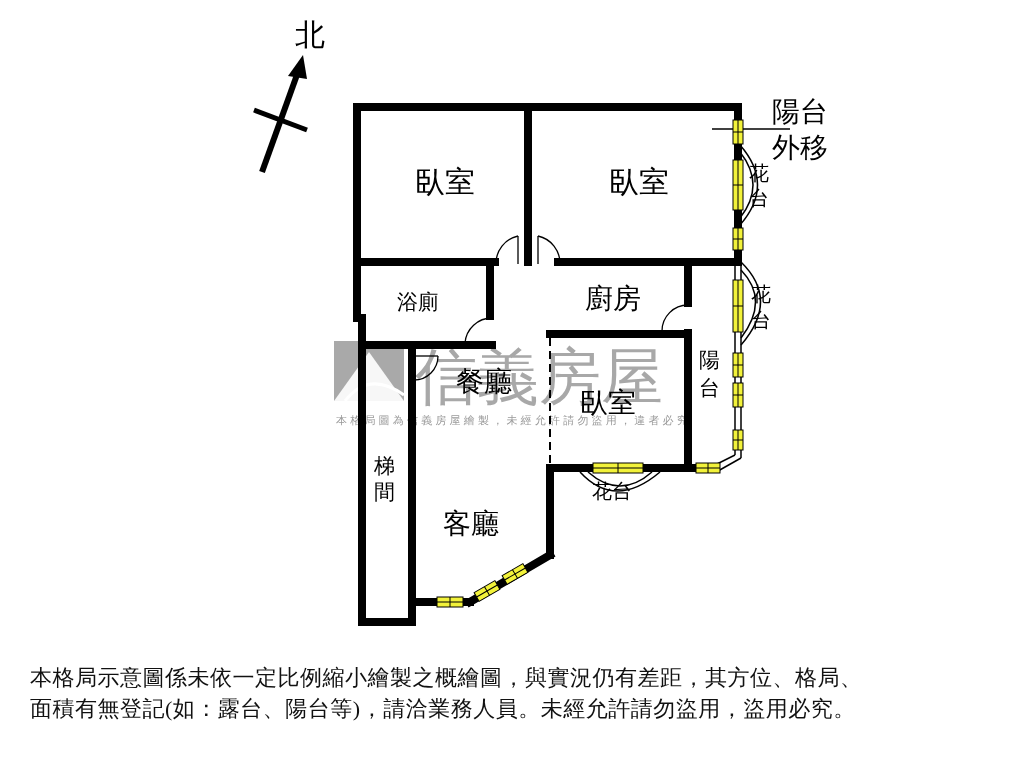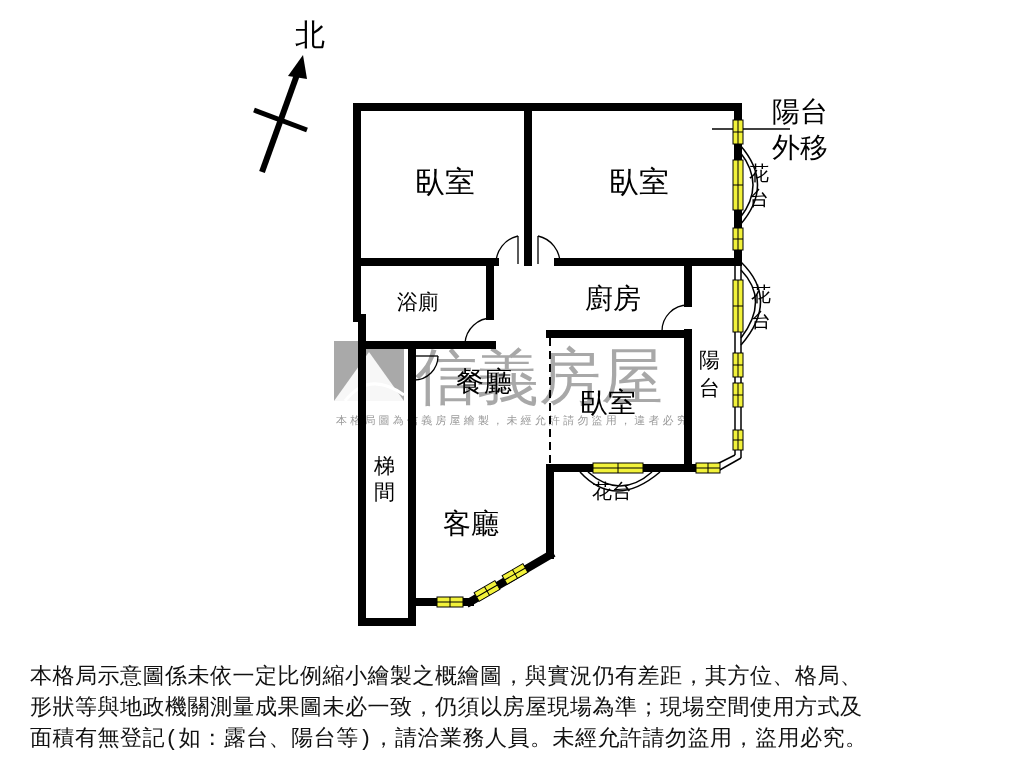--- a/index.html
+++ b/index.html
@@ -3,21 +3,21 @@
 <meta charset="utf-8">
 <style>
   html, body { margin:0; padding:0; background:#ffffff; }
   body { width:1024px; height:768px; position:relative; overflow:hidden;
          font-family: "DejaVu Serif", "Liberation Serif", serif; }
   #plan { position:absolute; left:0; top:0; width:1024px; height:660px; }
   .room-label { font-family: "DejaVu Serif", "Liberation Serif", serif; fill:#000; }
   .wm-big { font-family: "DejaVu Sans", "Liberation Sans", sans-serif; fill:#9a9a9a; opacity:0.85; }
   .wm-small { font-family: "DejaVu Sans", "Liberation Sans", sans-serif; fill:#9a9a9a; }
   #disclaimer { position:absolute; left:30px; top:662px; width:980px;
-                font-family: Liberation Mono, monospace;
+                font-family: Liberation Serif, serif;
                 font-size:22px; line-height:31px; color:#111; }
   #disclaimer div { white-space:nowrap; letter-spacing:0.5px; }
 </style>
 </head>
 <body>
 
 <svg id="plan" viewBox="0 0 1024 660" xmlns="http://www.w3.org/2000/svg">
 
   <g>
     <g>
@@ -197,15 +197,14 @@
   <text class="room-label" x="751" y="301" font-size="20">花</text>
   <text class="room-label" x="751" y="327" font-size="20">台</text>
   <text class="room-label" x="592" y="498" font-size="20">花台</text>
 
   <text class="room-label" x="772" y="121" font-size="28">陽台</text>
   <text class="room-label" x="772" y="157" font-size="28">外移</text>
 </svg>
 
 <div id="disclaimer">
   <div>本格局示意圖係未依一定比例縮小繪製之概繪圖，與實況仍有差距，其方位、格局、</div>
-  <div>形狀等與地政機關測量成果圖未必一致，仍須以房屋現場為準；現場空間使用方式及</div>
   <div>面積有無登記(如：露台、陽台等)，請洽業務人員。未經允許請勿盜用，盜用必究。</div>
 </div>
 
 </body></html>

